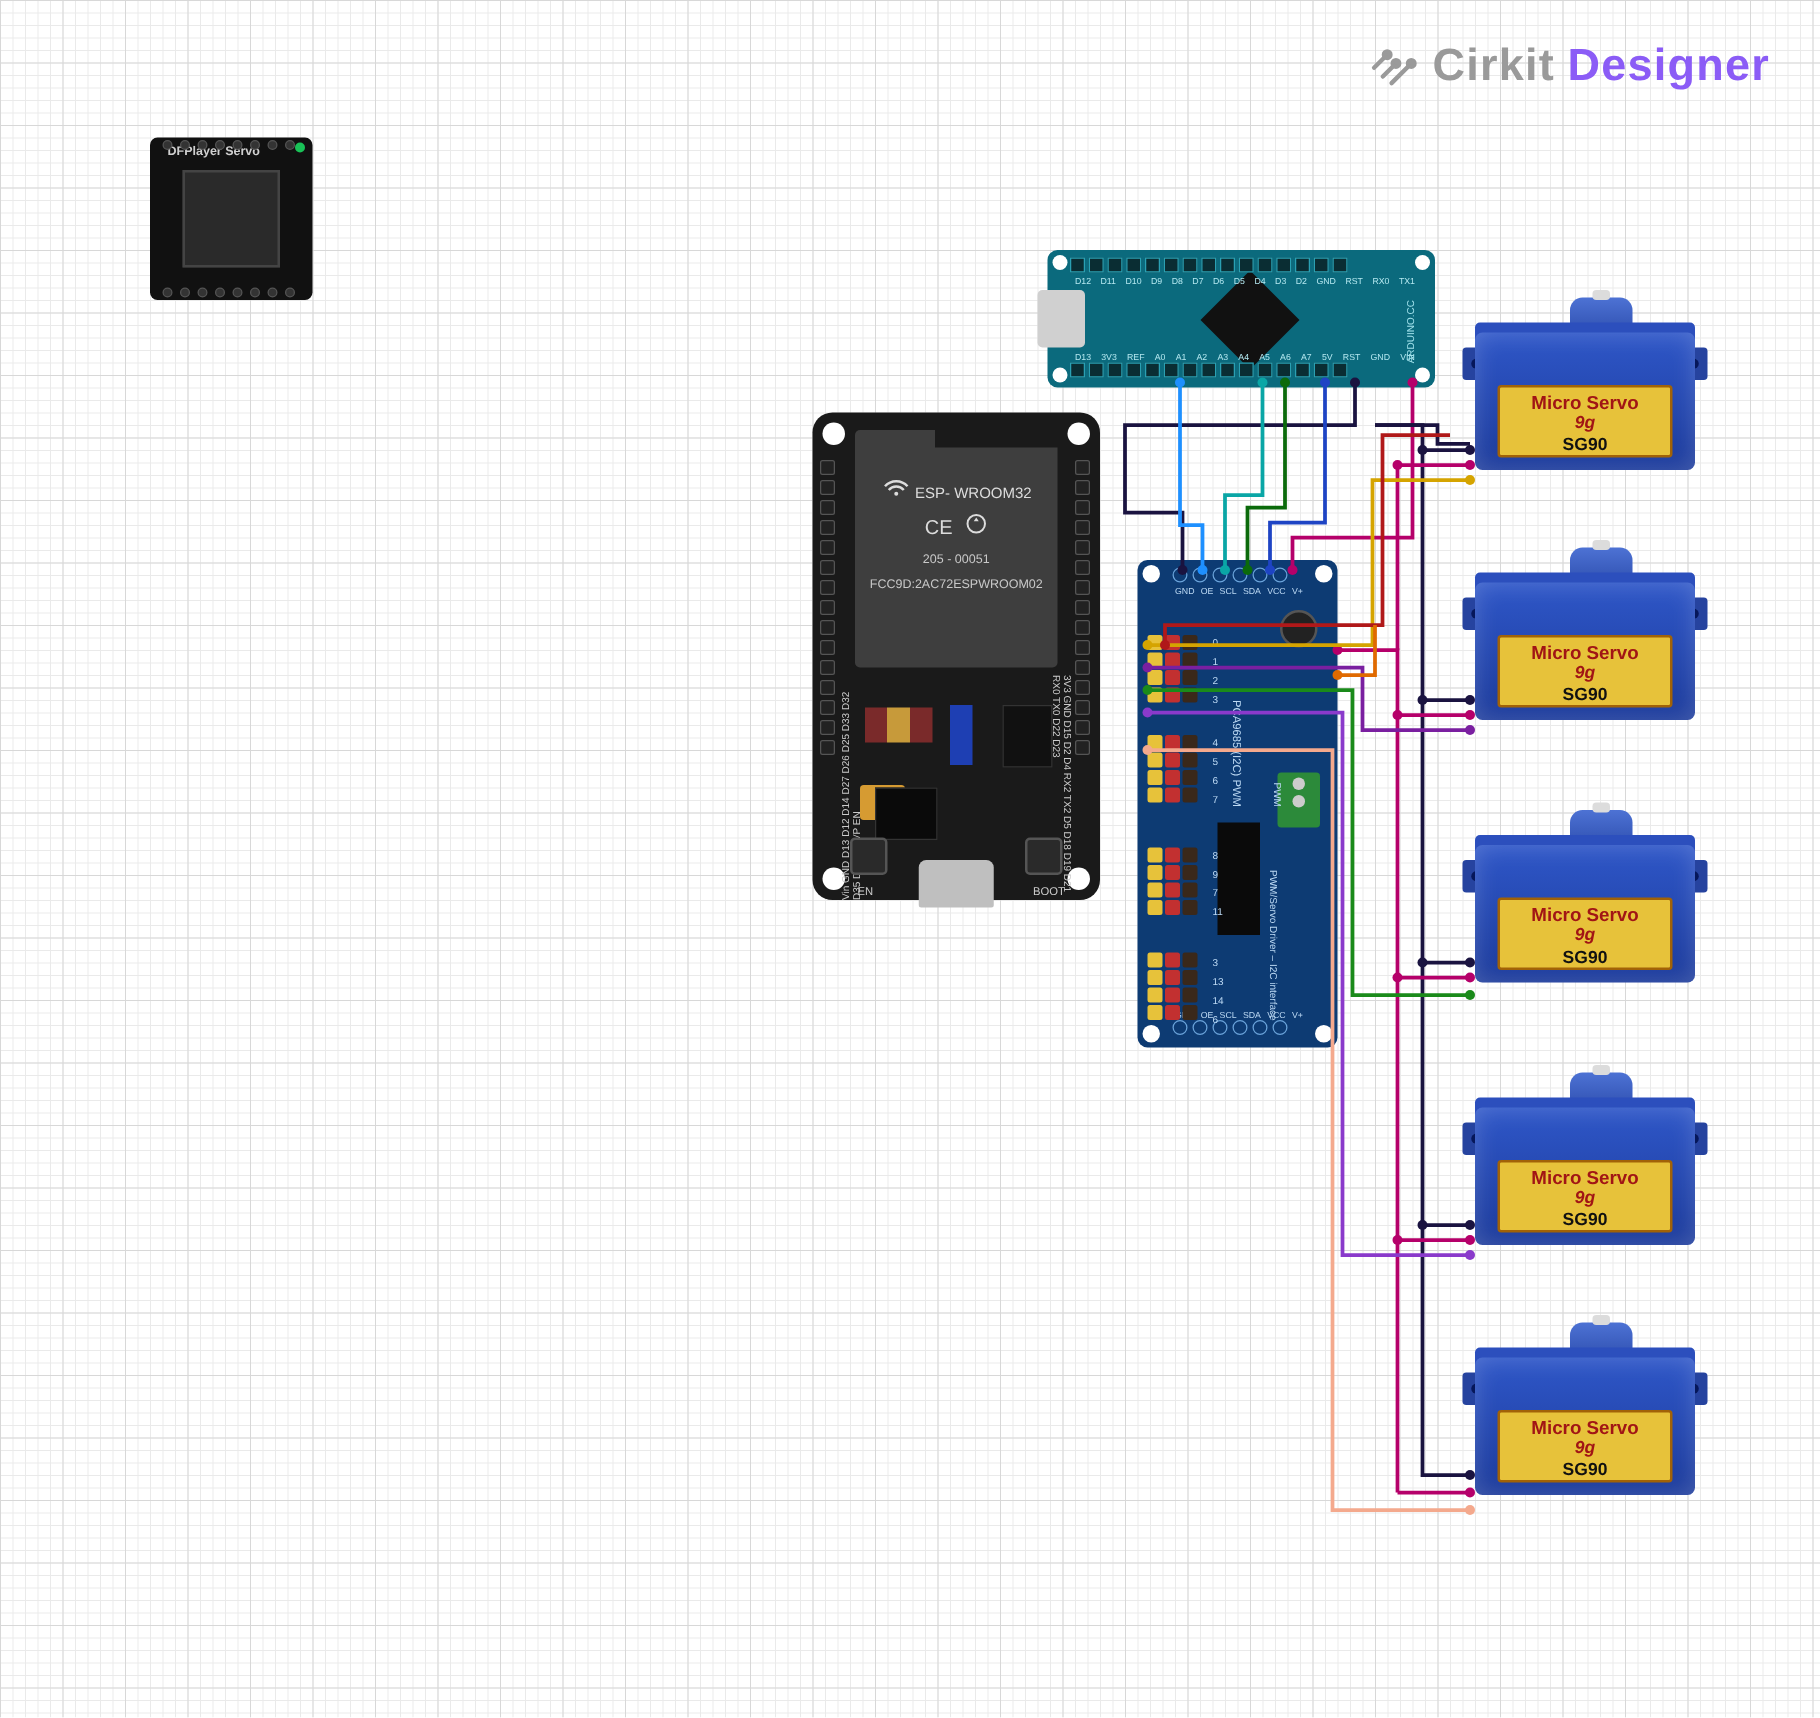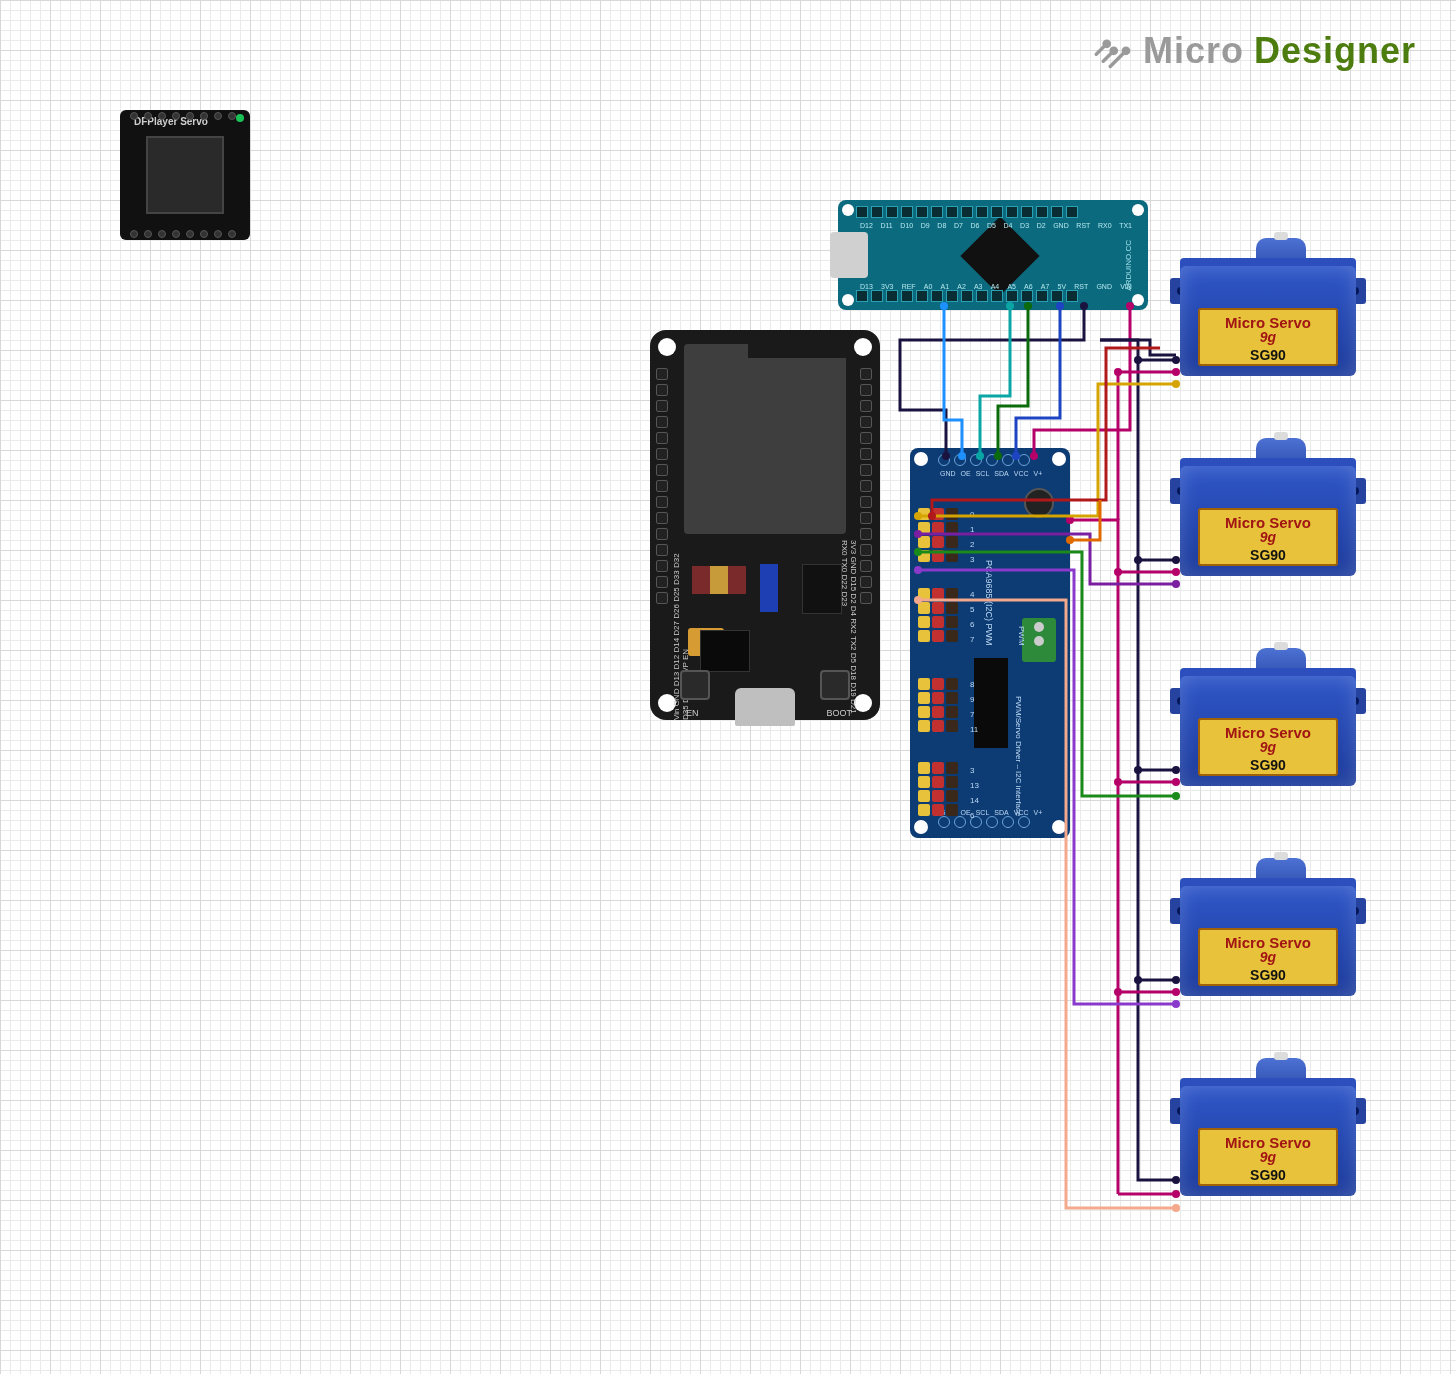--- a/index.html
+++ b/index.html
@@ -24,21 +24,21 @@
   }
   .logo {
     position: absolute;
     top: 28px; right: 40px;
     display: flex; align-items: center; gap: 10px;
     color: #9a9a9a;
     font-weight: 600;
   }
   .logo .icon svg { width: 42px; height: 42px; }
   .logo .text1 { font-size: 36px; letter-spacing: 1px; }
-  .logo .text2 { font-size: 36px; font-weight: 800; color: #4d7c0f; letter-spacing: 1px; }
+  .logo .text2 { font-size: 36px; font-weight: 800; color: #8b5cf6; letter-spacing: 1px; }
 
   
   .comp {
     position: absolute;
     border-radius: 14px;
   }
 
   
   .dfplayer {
     left: 120px; top: 110px;
@@ -194,21 +194,21 @@
         <g stroke="#9a9a9a" stroke-width="4" fill="none" stroke-linecap="round">
       <path d="M6 30 L18 18"></path>
           <path d="M14 38 L26 26"></path>
           <path d="M22 44 L40 26"></path>
       <circle cx="18" cy="18" r="3" fill="#9a9a9a"></circle>
           <circle cx="26" cy="26" r="3" fill="#9a9a9a"></circle>
           <circle cx="40" cy="26" r="3" fill="#9a9a9a"></circle>
     </g>
       </svg>
   </span>
-  <span class="text1">Micro</span>
+  <span class="text1">Cirkit</span>
   <span class="text2">Designer</span>
 </div>
 
 <div class="comp dfplayer">
   <div class="label">DFPlayer Servo</div>
   <div class="led"></div>
   <div class="sd"></div>
   <div class="pins-top">
     <div class="pin"></div>
       <div class="pin"></div>
@@ -231,20 +231,39 @@
   </div>
 </div>
 
 <div class="comp esp32">
   <div class="holes h1"></div>
     <div class="holes h2"></div>
     <div class="holes h3"></div>
     <div class="holes h4"></div>
   <div class="shield">
     <div class="shield-top"></div>
+    <div class="txt">
+      <svg width="24" height="18" viewBox="0 0 24 18">
+          <g fill="none" stroke="#dcdcdc" stroke-width="2">
+            <path d="M3 9 A12 12 0 0 1 21 9"></path>
+            <path d="M6 12 A8 8 0 0 1 18 12"></path>
+            <circle cx="12" cy="15" r="1.6" fill="#dcdcdc" stroke="none"></circle>
+          </g>
+        </svg>
+      <span>ESP- WROOM32</span>
+      <div class="ce">
+        <span>CE</span>
+        <svg width="18" height="18" viewBox="0 0 18 18">
+            <circle cx="9" cy="9" r="7" fill="none" stroke="#dcdcdc" stroke-width="1.6"></circle>
+            <path d="M9 4 L11 7 L7 7 Z" fill="#dcdcdc"></path>
+          </svg>
+      </div>
+      <div class="sm">205 - 00051</div>
+      <div class="sm">FCC9D:2AC72ESPWROOM02</div>
+    </div>
   </div>
   <div class="side-text-left">Vin GND D13 D12 D14 D27 D26 D25 D33 D32 D35 D34 VN VP EN</div>
   <div class="side-text-right">3V3 GND D15 D2 D4 RX2 TX2 D5 D18 D19 D21 RX0 TX0 D22 D23</div>
   <div class="sidepins left">
       <div class="sp"></div>
       <div class="sp"></div>
       <div class="sp"></div>
       <div class="sp"></div>
       <div class="sp"></div>
       <div class="sp"></div>

